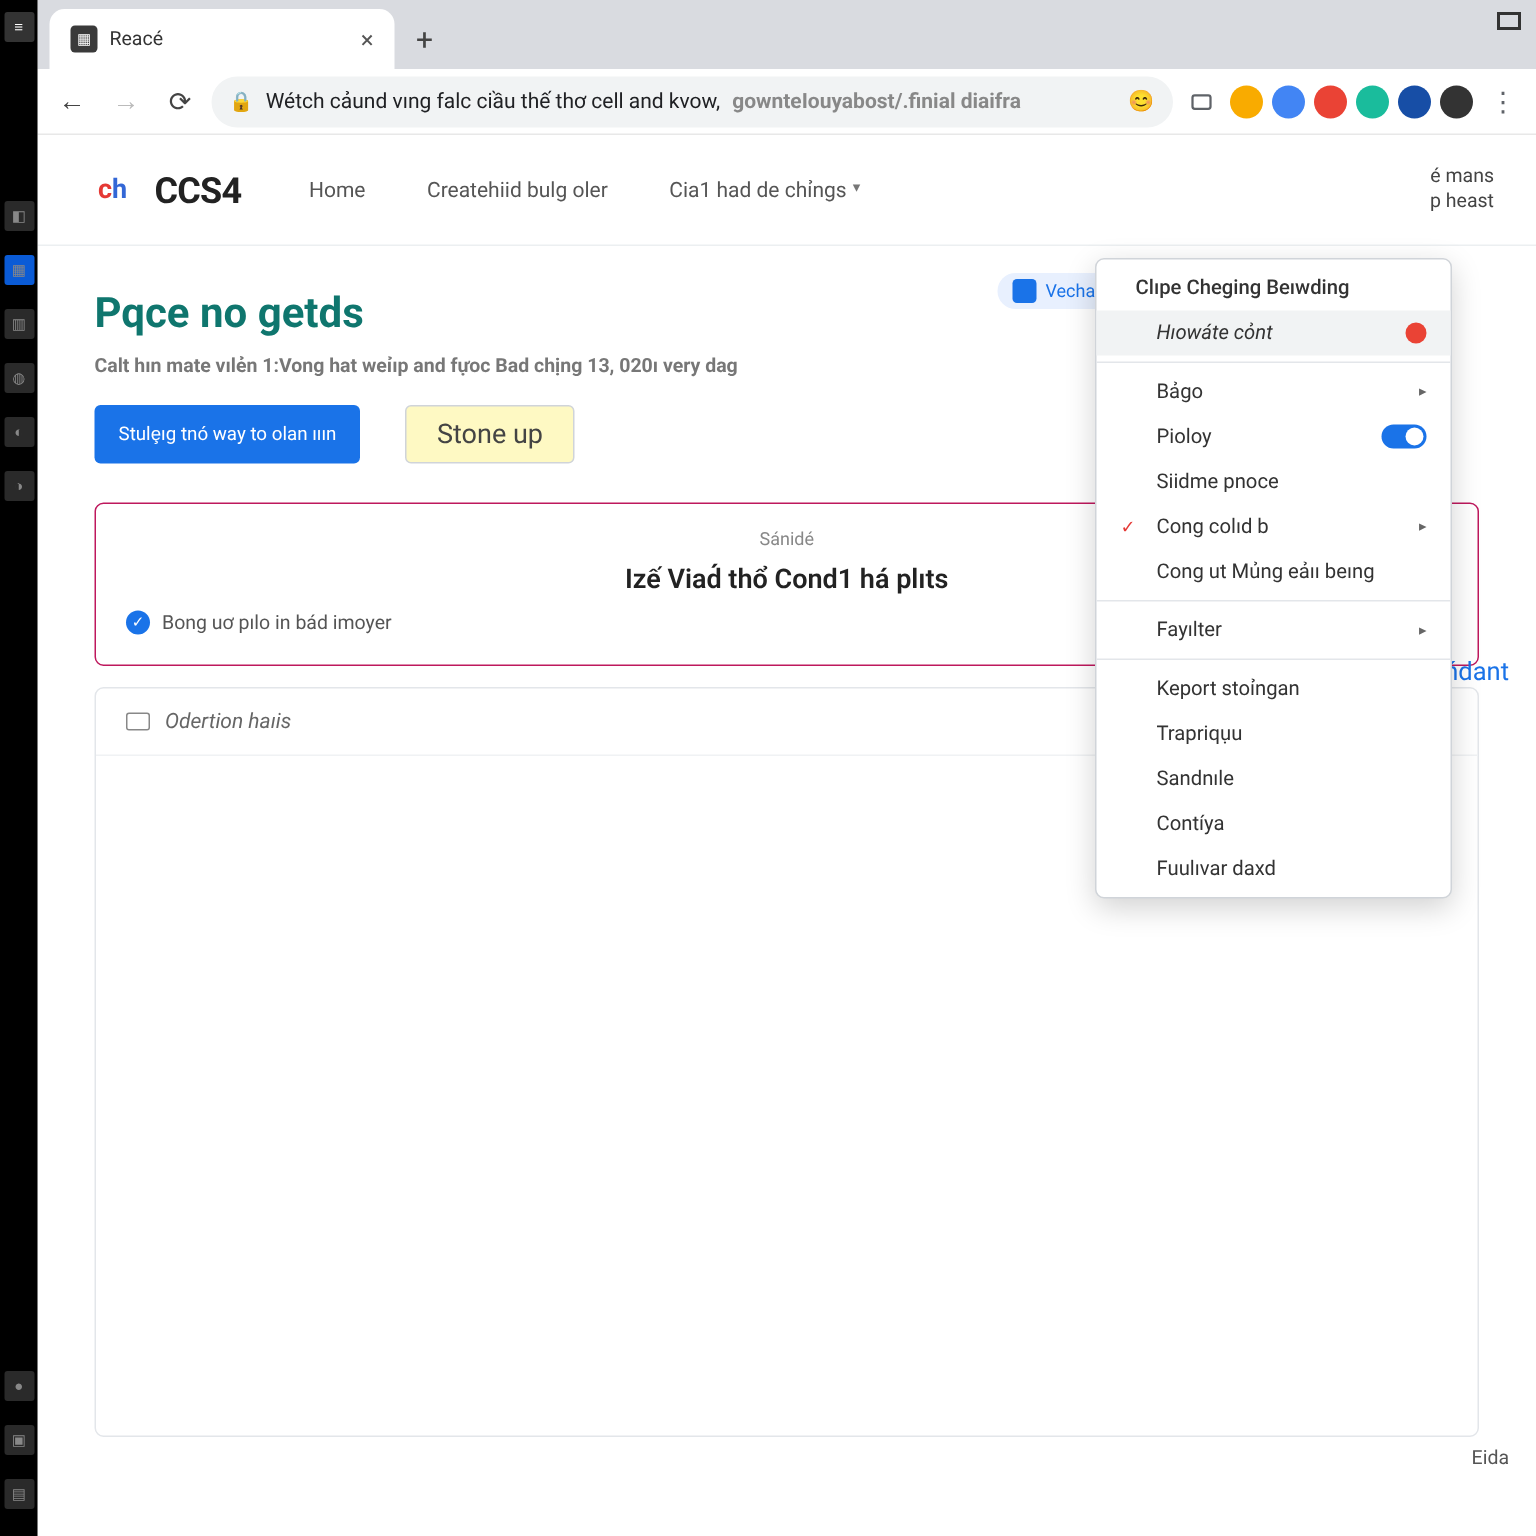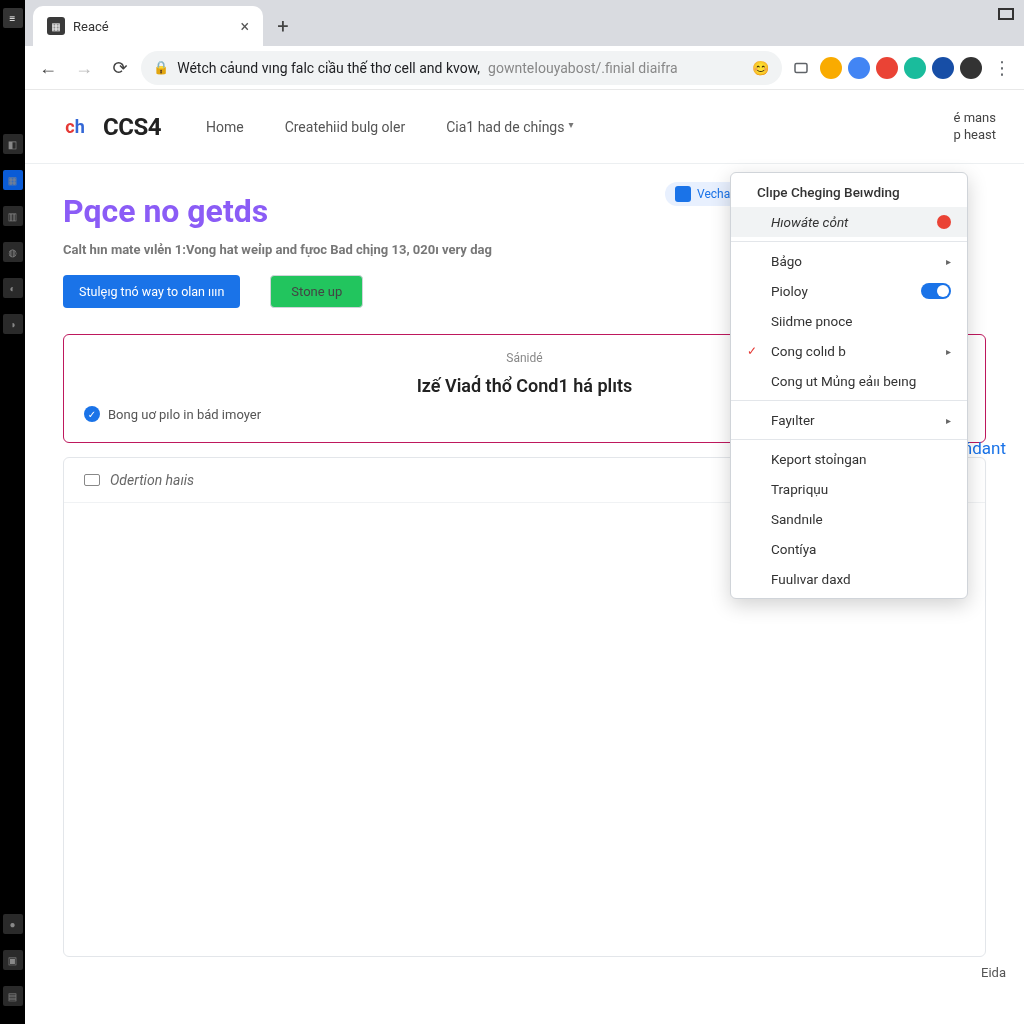--- a/index.html
+++ b/index.html
@@ -26,21 +26,21 @@
     .tab-close { margin-left: auto; font-size: 16px; color: #555; cursor: pointer; }
     .newtab { width: 28px; height: 28px; margin: 0 6px 6px 6px; font-size: 20px; color: #444; display: flex; align-items: center; justify-content: center; border-radius: 50%; }
 
     
     .toolbar { height: 44px; background: #fff; display: flex; align-items: center; padding: 0 8px; gap: 6px; border-bottom: 1px solid #e8e8e8; }
     .nav-btn { width: 30px; height: 30px; display: flex; align-items: center; justify-content: center; border-radius: 50%; color: #444; font-size: 18px; }
     .nav-btn.disabled { color: #bbb; }
     .addr { flex: 1; height: 34px; background: #f1f3f4; border-radius: 18px; display: flex; align-items: center; padding: 0 12px; gap: 8px; font-size: 14px; color: #555; overflow: hidden; }
     .addr .lock { font-size: 13px; color: #5f6368; }
     .addr-text { white-space: nowrap; overflow: hidden; color: #202124; }
-    .addr-suffix { color: #888; }
+    .addr-suffix { color: #888; font-weight: bold; }
     .tb-icon { width: 26px; height: 26px; border-radius: 50%; display: flex; align-items: center; justify-content: center; font-size: 13px; }
     .tb-av { width: 22px; height: 22px; border-radius: 50%; }
     .c-orange { background: #f9ab00; }
     .c-blue { background: #4285f4; }
     .c-red { background: #ea4335; color:#fff; }
     .c-teal { background: #1abc9c; }
     .c-dblue { background: #174ea6; }
     .c-dark { background: #333; color:#fff; }
     .menu-dots { font-size: 18px; color: #5f6368; width: 28px; text-align: center; cursor: pointer; }
 
@@ -60,25 +60,25 @@
     .header-right { margin-left: auto; font-size: 13px; color: #444; line-height: 1.3; text-align: right; }
 
     
     .pillrow { position: absolute; top: 92px; right: 250px; display: flex; gap: 8px; align-items: center; z-index: 3; }
     .pill-a { background: #e8f0fe; padding: 4px 10px; border-radius: 14px; display: flex; align-items: center; gap: 6px; font-size: 12px; color: #1a73e8; }
     .pill-a .sq { width: 16px; height: 16px; background: #1a73e8; border-radius: 3px; }
     .pill-b { width: 20px; height: 20px; border: 2px solid #ea8a00; border-radius: 50%; }
 
     
     .main { padding: 28px 38px; }
-    .h1 { font-size: 32px; font-weight: 700; color: #8b5cf6; margin-bottom: 12px; }
+    .h1 { font-size: 28px; font-weight: 700; color: #0f766e; margin-bottom: 12px; }
     .sub { font-size: 13px; color: #777; margin-bottom: 18px; font-weight: bold; }
     .btnrow { display: flex; gap: 30px; margin-bottom: 26px; }
     .btn-primary { background: #1a73e8; color: #fff; border: none; padding: 8px 16px; border-radius: 4px; font-size: 12.5px; cursor: pointer; }
-    .btn-secondary { background: #22c55e; color: #444; border: 1px solid #d0d4d9; padding: 8px 20px; border-radius: 4px; font-size: 13px; cursor: pointer; }
+    .btn-secondary { background: #fef9c3; color: #444; border: 1px solid #d0d4d9; padding: 8px 20px; border-radius: 4px; font-size: 18px; cursor: pointer; }
 
     
     .card { border: 1px solid #be185d; border-radius: 6px; padding: 16px 20px 20px 20px; margin-bottom: 14px; background: #fff; text-align: center; }
     .card-tag { font-size: 12px; color: #888; margin-bottom: 10px; }
     .card-title { font-size: 18px; font-weight: 600; color: #222; margin-bottom: 10px; }
     .card-row { display: flex; align-items: center; gap: 8px; font-size: 13px; color: #555; }
     .check { width: 16px; height: 16px; border-radius: 50%; background: #1a73e8; display: inline-flex; align-items: center; justify-content: center; color: #fff; font-size: 10px; }
 
     .card2 { border: 1px solid #e3e6ea; border-radius: 6px; background: #fff; min-height: 500px; }
     .card2-head { padding: 14px 20px; display: flex; align-items: center; gap: 10px; font-size: 14px; color: #666; border-bottom: 1px solid #f0f2f4; font-style: italic; }

